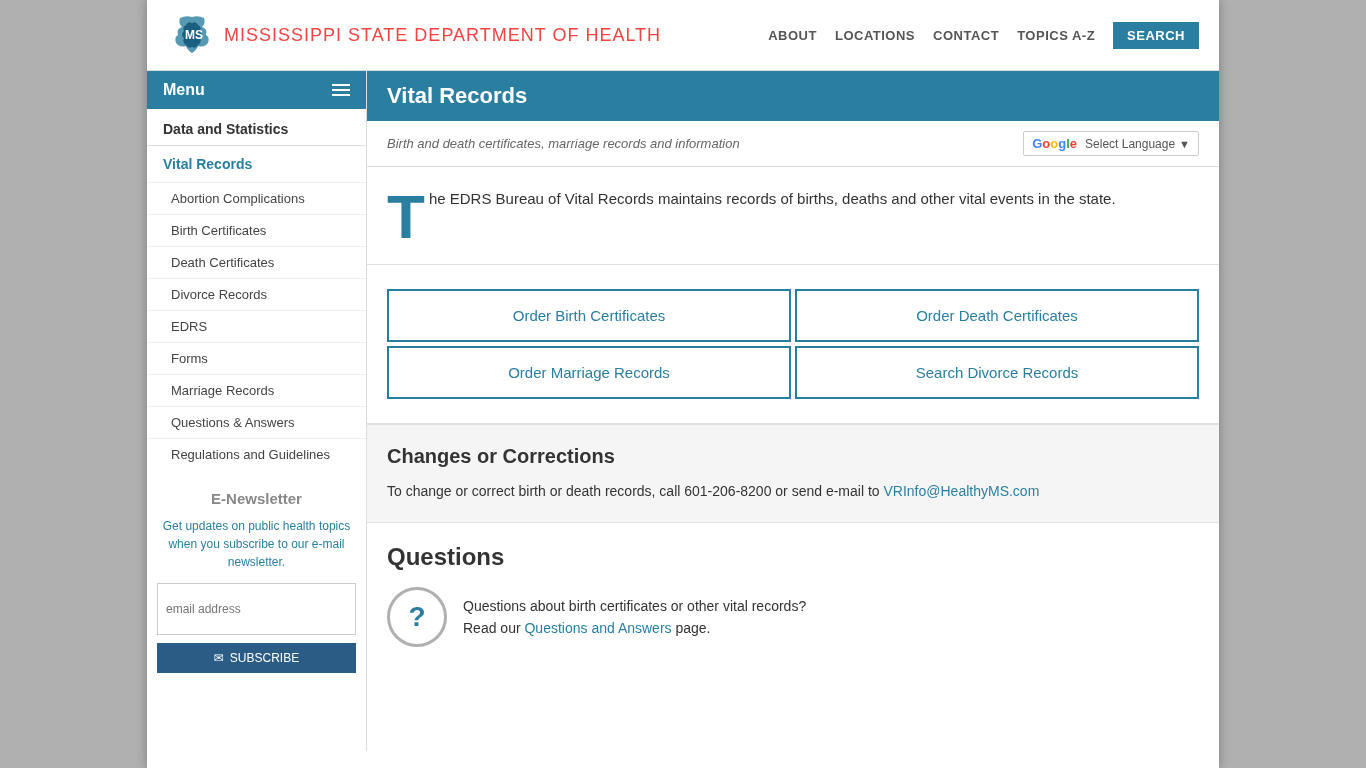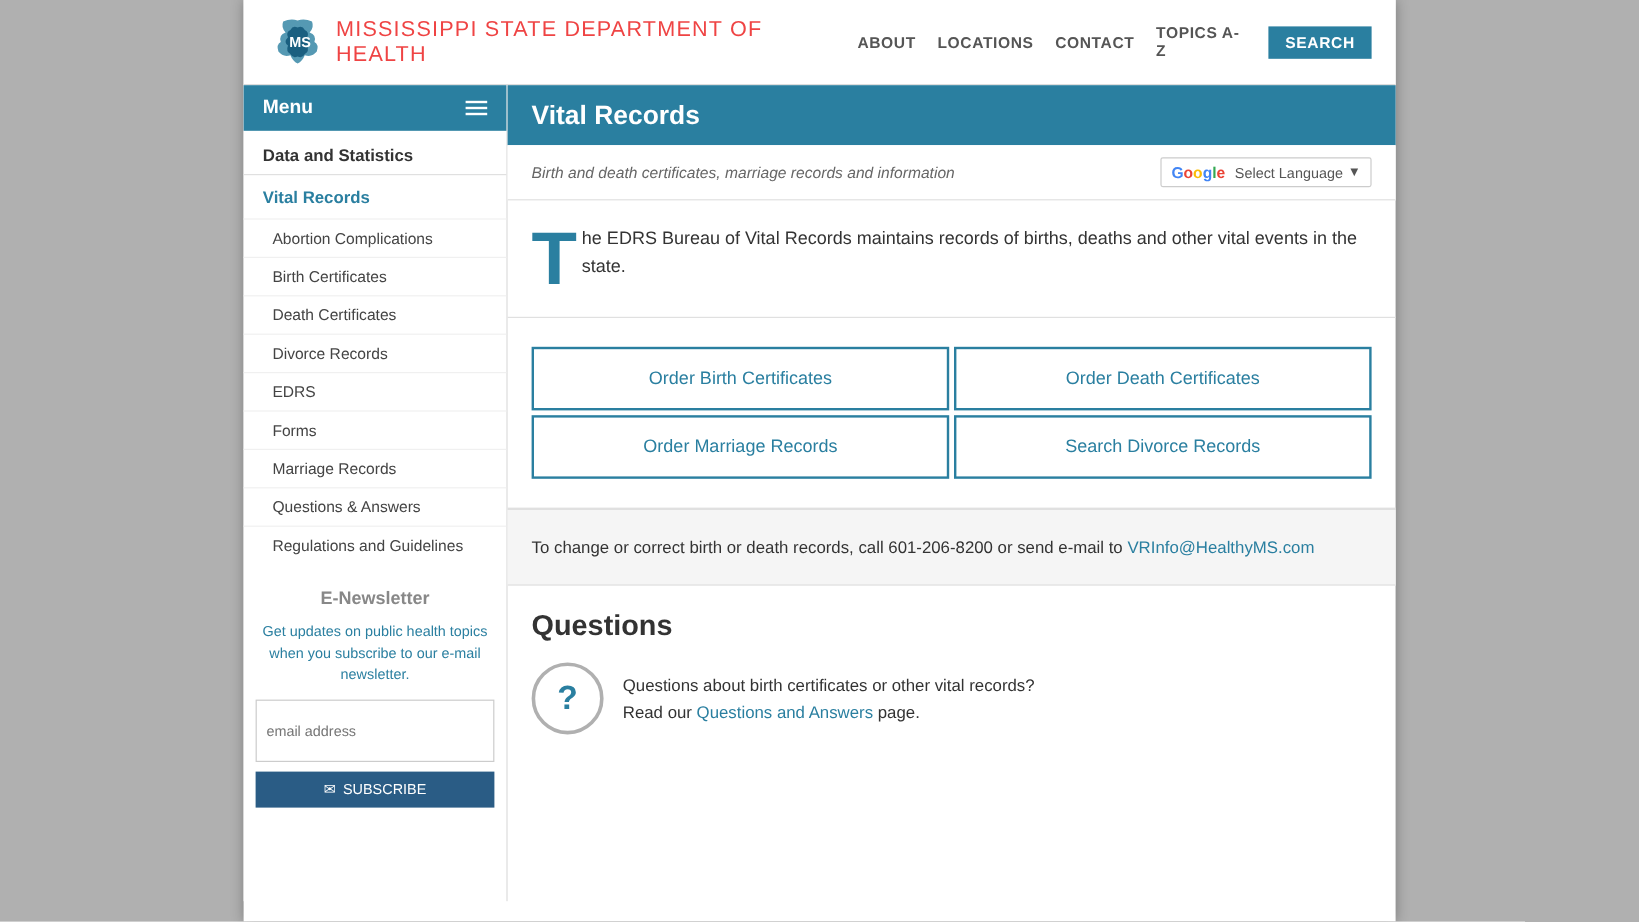--- a/index.html
+++ b/index.html
@@ -5,21 +5,21 @@
     * { box-sizing: border-box; margin: 0; padding: 0; }
     body {
       font-family: Arial, sans-serif;
       background: #b0b0b0;
       min-height: 768px;
       display: flex;
       justify-content: center;
       align-items: flex-start;
     }
     .page-wrapper {
-      width: 960px;
+      width: 1072px;
       background: #fff;
       margin: 0 auto;
       box-shadow: 0 0 10px rgba(0,0,0,0.3);
       min-height: 768px;
     }
     
     .header {
       display: flex;
       align-items: center;
       justify-content: space-between;
@@ -395,20 +395,21 @@
       </div>
 
       <div class="action-buttons-grid">
         <button class="action-btn">Order Birth Certificates</button>
         <button class="action-btn">Order Death Certificates</button>
         <button class="action-btn">Order Marriage Records</button>
         <button class="action-btn">Search Divorce Records</button>
       </div>
 
       <div class="changes-box">
+        <div class="changes-title">Changes or Corrections</div>
         <div class="changes-text">
           <span>To change or correct birth or death records, call 601-206-8200 or send e-mail to</span>
           <a class="changes-email" href="#">VRInfo@HealthyMS.com</a>
         </div>
       </div>
 
       <div class="questions-section">
         <div class="questions-title">Questions</div>
         <div class="questions-row">
           <div class="question-icon-circle">?</div>

